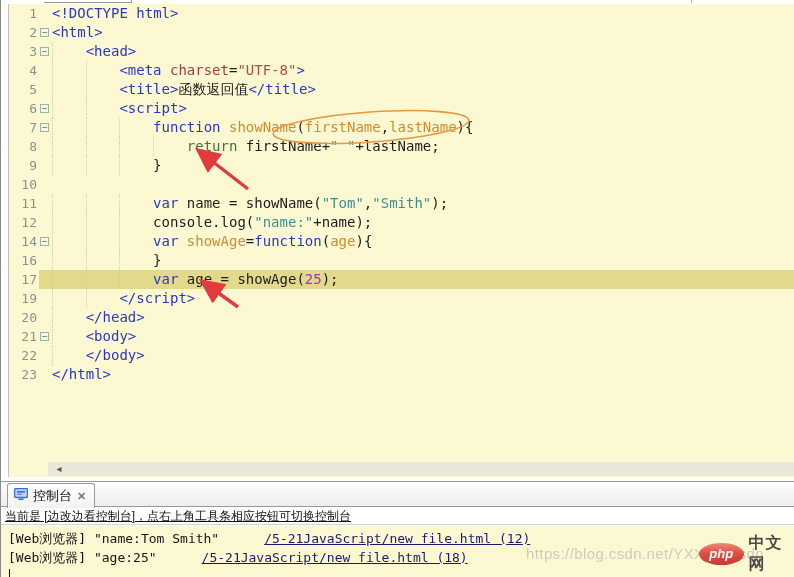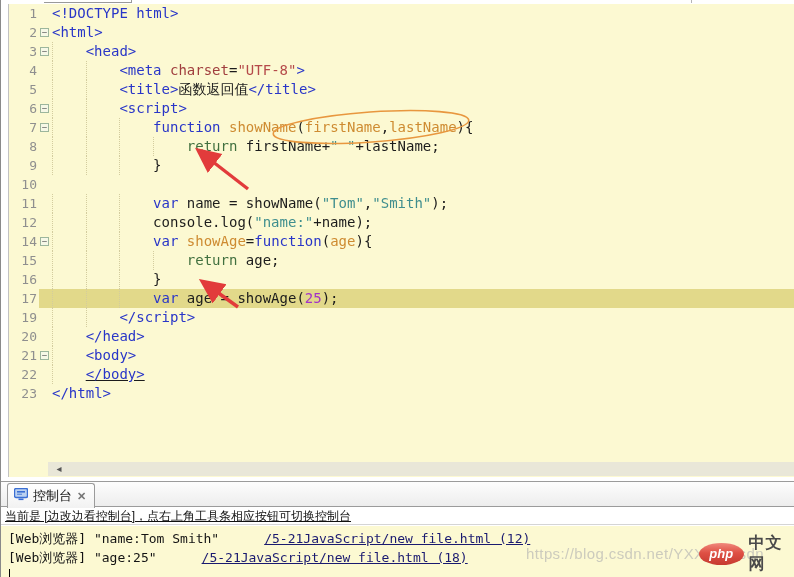--- a/index.html
+++ b/index.html
@@ -82,27 +82,26 @@
         <div class="row"><span class="num">4</span><span class="foldc"></span><span class="codec" style="padding-left: 67.4px;"><i class="guide" style="left: 0px;"></i><i class="guide" style="left: 33.7px;"></i><span class="tk-tag">&lt;meta </span><span class="tk-attr">charset</span><span class="tk-plain">=</span><span class="tk-val">"UTF-8"</span><span class="tk-tag">&gt;</span></span></div>
         <div class="row"><span class="num">5</span><span class="foldc"></span><span class="codec" style="padding-left: 67.4px;"><i class="guide" style="left: 0px;"></i><i class="guide" style="left: 33.7px;"></i><span class="tk-tag">&lt;title&gt;</span><span class="tk-plain">函数返回值</span><span class="tk-tag">&lt;/title&gt;</span></span></div>
         <div class="row"><span class="num">6</span><span class="foldc"><span class="foldbox">−</span></span><span class="codec" style="padding-left: 67.4px;"><i class="guide" style="left: 0px;"></i><i class="guide" style="left: 33.7px;"></i><span class="tk-tag">&lt;script&gt;</span></span></div>
         <div class="row"><span class="num">7</span><span class="foldc"><span class="foldbox">−</span></span><span class="codec" style="padding-left: 101.1px;"><i class="guide" style="left: 0px;"></i><i class="guide" style="left: 33.7px;"></i><i class="guide" style="left: 67.4px;"></i><span class="tk-kw">function</span><span class="tk-plain"> </span><span class="tk-fn">showName</span><span class="tk-plain">(</span><span class="tk-param">firstName</span><span class="tk-plain">,</span><span class="tk-param">lastName</span><span class="tk-plain">){</span></span></div>
         <div class="row"><span class="num">8</span><span class="foldc"></span><span class="codec" style="padding-left: 134.8px;"><i class="guide" style="left: 0px;"></i><i class="guide" style="left: 33.7px;"></i><i class="guide" style="left: 67.4px;"></i><i class="guide" style="left: 101.1px;"></i><span class="tk-ret">return</span><span class="tk-plain"> firstName+</span><span class="tk-str">" "</span><span class="tk-plain">+lastName;</span></span></div>
         <div class="row"><span class="num">9</span><span class="foldc"></span><span class="codec" style="padding-left: 101.1px;"><i class="guide" style="left: 0px;"></i><i class="guide" style="left: 33.7px;"></i><i class="guide" style="left: 67.4px;"></i><span class="tk-plain">}</span></span></div>
         <div class="row"><span class="num">10</span><span class="foldc"></span><span class="codec" style="padding-left: 0px;"></span></div>
         <div class="row"><span class="num">11</span><span class="foldc"></span><span class="codec" style="padding-left: 101.1px;"><i class="guide" style="left: 0px;"></i><i class="guide" style="left: 33.7px;"></i><i class="guide" style="left: 67.4px;"></i><span class="tk-kw">var</span><span class="tk-plain"> name = showName(</span><span class="tk-str">"Tom"</span><span class="tk-plain">,</span><span class="tk-str">"Smith"</span><span class="tk-plain">);</span></span></div>
         <div class="row"><span class="num">12</span><span class="foldc"></span><span class="codec" style="padding-left: 101.1px;"><i class="guide" style="left: 0px;"></i><i class="guide" style="left: 33.7px;"></i><i class="guide" style="left: 67.4px;"></i><span class="tk-plain">console.log(</span><span class="tk-str">"name:"</span><span class="tk-plain">+name);</span></span></div>
         <div class="row"><span class="num">14</span><span class="foldc"><span class="foldbox">−</span></span><span class="codec" style="padding-left: 101.1px;"><i class="guide" style="left: 0px;"></i><i class="guide" style="left: 33.7px;"></i><i class="guide" style="left: 67.4px;"></i><span class="tk-kw">var</span><span class="tk-plain"> </span><span class="tk-fn">showAge</span><span class="tk-plain">=</span><span class="tk-kw">function</span><span class="tk-plain">(</span><span class="tk-param">age</span><span class="tk-plain">){</span></span></div>
-        <div class="row"><span class="num">15</span><span class="foldc"></span><span class="codec" style="padding-left: 134.8px;"><i class="guide" style="left: 0px;"></i><i class="guide" style="left: 33.7px;"></i><i class="guide" style="left: 67.4px;"></i><i class="guide" style="left: 101.1px;"></i><span class="tk-ret">return</span><span class="tk-plain"> age;</span></span></div>
         <div class="row"><span class="num">16</span><span class="foldc"></span><span class="codec" style="padding-left: 101.1px;"><i class="guide" style="left: 0px;"></i><i class="guide" style="left: 33.7px;"></i><i class="guide" style="left: 67.4px;"></i><span class="tk-plain">}</span></span></div>
         <div class="row hl"><span class="num">17</span><span class="foldc"></span><span class="codec" style="padding-left: 101.1px;"><i class="guide" style="left: 0px;"></i><i class="guide" style="left: 33.7px;"></i><i class="guide" style="left: 67.4px;"></i><span class="tk-kw">var</span><span class="tk-plain"> age = showAge(</span><span class="tk-num">25</span><span class="tk-plain">);</span></span></div>
         <div class="row"><span class="num">19</span><span class="foldc"></span><span class="codec" style="padding-left: 67.4px;"><i class="guide" style="left: 0px;"></i><i class="guide" style="left: 33.7px;"></i><span class="tk-tag">&lt;/script&gt;</span></span></div>
         <div class="row"><span class="num">20</span><span class="foldc"></span><span class="codec" style="padding-left: 33.7px;"><i class="guide" style="left: 0px;"></i><span class="tk-tag">&lt;/head&gt;</span></span></div>
         <div class="row"><span class="num">21</span><span class="foldc"><span class="foldbox">−</span></span><span class="codec" style="padding-left: 33.7px;"><i class="guide" style="left: 0px;"></i><span class="tk-tag">&lt;body&gt;</span></span></div>
-        <div class="row"><span class="num">22</span><span class="foldc"></span><span class="codec" style="padding-left: 33.7px; text-decoration: underline;"><i class="guide" style="left: 0px;"></i><span class="tk-tag">&lt;/body&gt;</span></span></div>
+        <div class="row"><span class="num">22</span><span class="foldc"></span><span class="codec" style="padding-left: 33.7px;"><i class="guide" style="left: 0px;"></i><span class="tk-tag">&lt;/body&gt;</span></span></div>
         <div class="row"><span class="num">23</span><span class="foldc"></span><span class="codec" style="padding-left: 0px;"><span class="tk-tag">&lt;/html&gt;</span></span></div>
       </div>
   </div>
 
   <div class="hscroll">
     <div class="hs-track">
       <div class="hs-arrow">◂</div>
     </div>
   </div>
 

